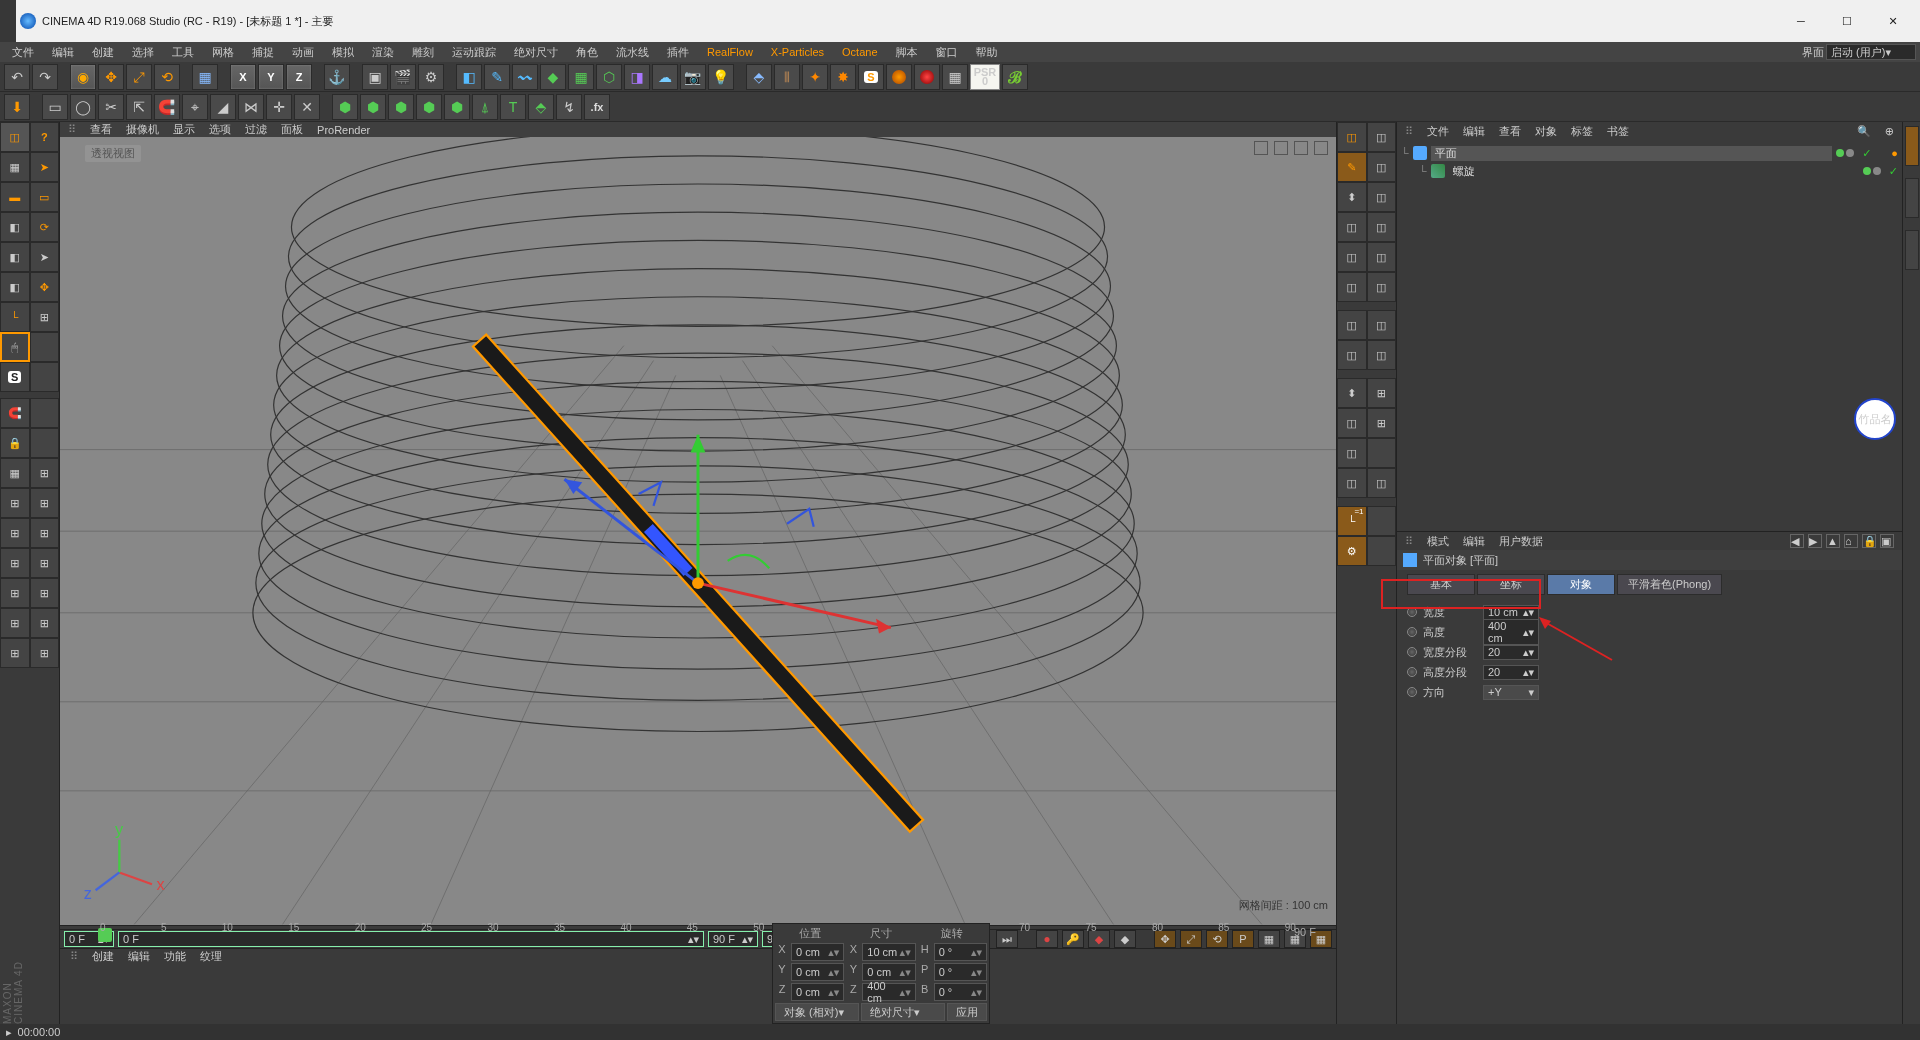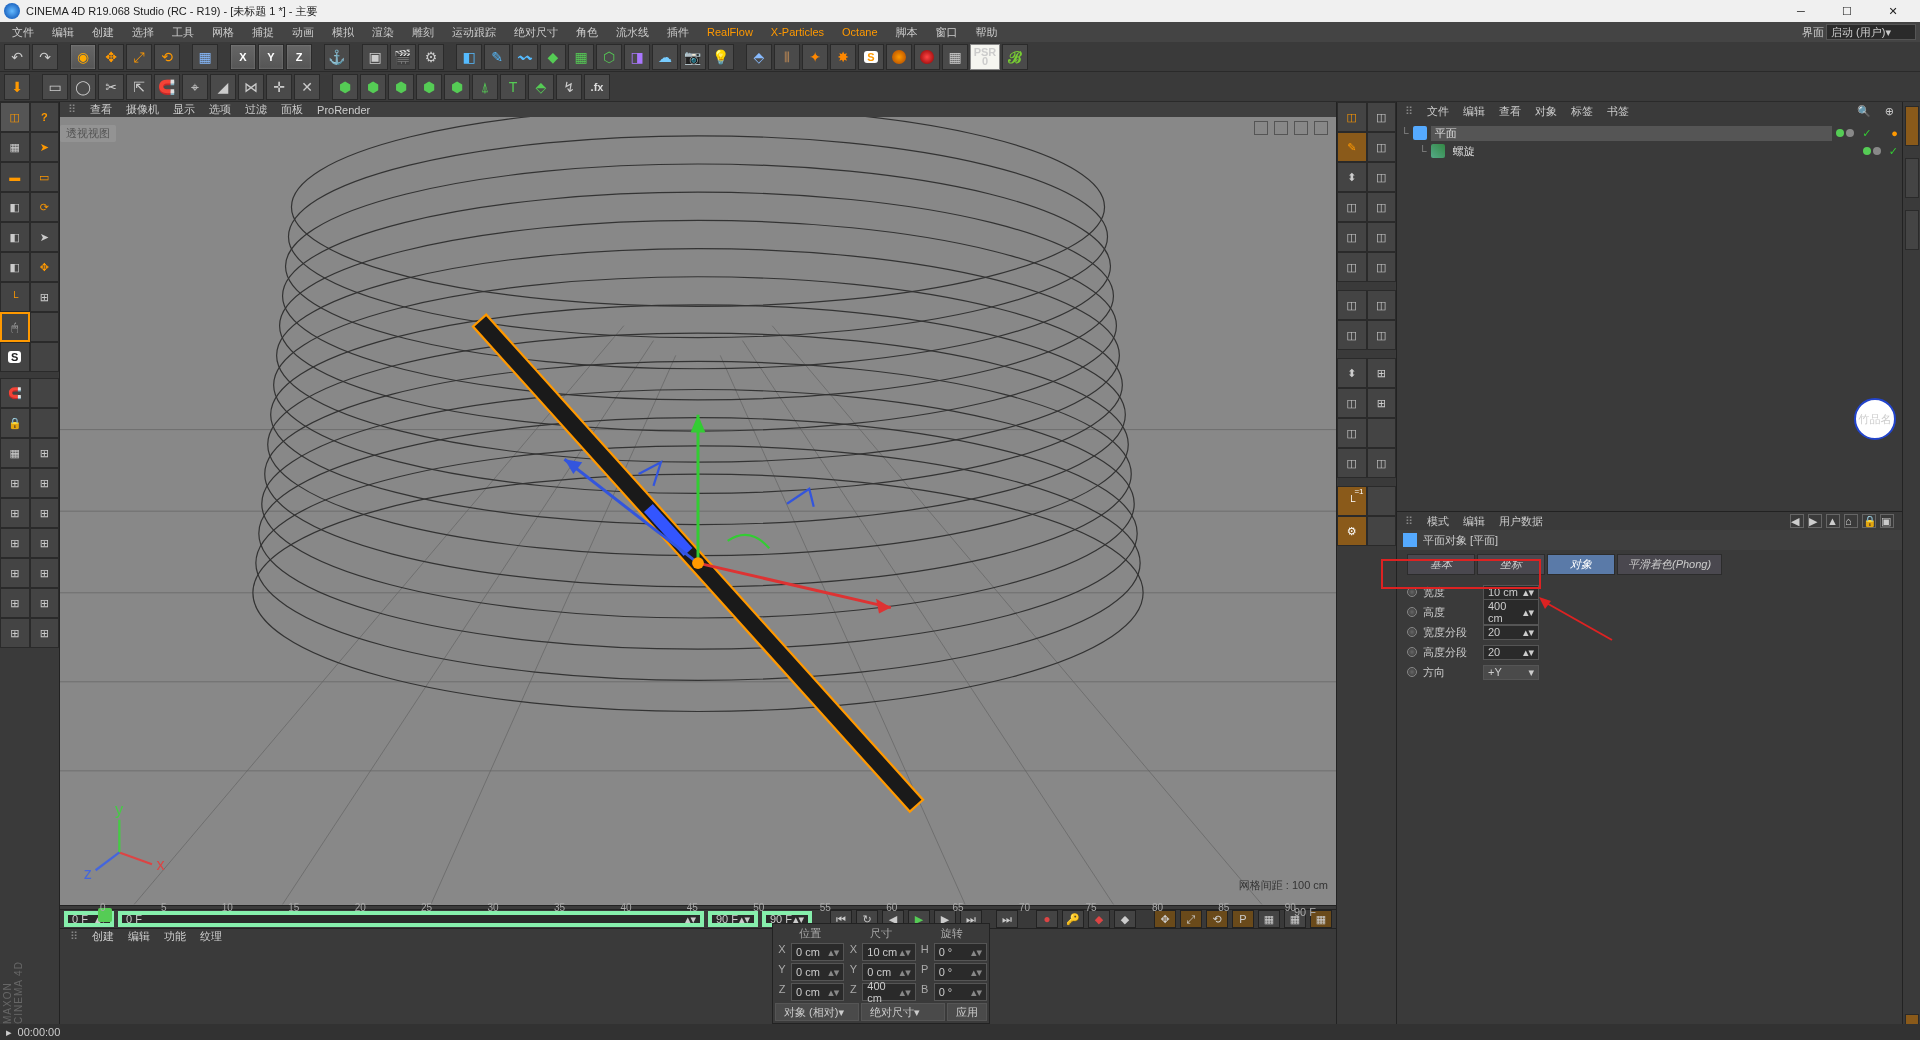--- a/index.html
+++ b/index.html
@@ -1,18 +1,18 @@
 <!DOCTYPE html>
 <html><head>
 <meta charset="utf-8">
 <style>
 * { margin:0; padding:0; box-sizing:border-box; font-family:"Microsoft YaHei",sans-serif; font-size:11px; color:#ccc; user-select:none; }
 body { width:1920px; height:1040px; background:#373737; overflow:hidden; position:relative; }
 
-.title-bar { height:22px; background:#f0f0f0; display:flex; align-items:center; padding:0 4px; color:#222; }
+.title-bar { height:42px; background:#f0f0f0; display:flex; align-items:center; padding:0 4px; color:#222;margin-left:16px; }
 .title-bar .logo { width:16px; height:16px; background:radial-gradient(circle,#6bf,#04a); border-radius:50%; margin-right:6px; }
 .title-bar .title { flex:1; color:#222; }
 .title-bar .winbtn { width:46px; height:24px; display:flex; align-items:center; justify-content:center; color:#222; }
 
 .menu-bar { height:20px; background:#444; display:flex; align-items:center; padding:0 4px; gap:2px; }
 .menu-bar .mi { padding:0 8px; color:#ccc; }
 .menu-bar .mi.orange { color:#f90; }
 .menu-bar .spacer { flex:1; }
 .menu-bar .layout-sel { background:#2a2a2a; border:1px solid #555; padding:0 4px; height:16px; display:flex; align-items:center; min-width:90px; }
 
@@ -25,33 +25,33 @@
 
 
 .main { display:flex; height:calc(100% - 24px - 20px - 30px - 30px); }
 .left-tools { width:60px; background:#3a3a3a; display:flex; flex-direction:column; border-right:1px solid #222; }
 .left-tools .row { display:flex; height:30px; }
 .left-tools .cell { width:30px; height:30px; border:1px solid #2a2a2a; display:flex; align-items:center; justify-content:center; background:#444; }
 .left-tools .cell.sel { outline:2px solid #f90; outline-offset:-2px; }
 .center { flex:1; display:flex; flex-direction:column; }
 .vp-tabs { height:18px; background:#3f3f3f; display:flex; align-items:center; gap:14px; padding:0 8px; color:#aaa; }
 .vp-wrap { flex:1; position:relative; background:#888; }
-.vp-name { position:absolute; left:0; top:8px; color:#555; background:rgba(170,170,170,.35); padding:1px 6px; border-radius:2px; }
+.vp-name { position:absolute; left:25px; top:8px; color:#555; background:rgba(170,170,170,.35); padding:1px 6px; border-radius:2px; }
 .vp-grid { position:absolute; right:8px; bottom:12px; color:#333; }
 .vp-icons { position:absolute; right:8px; top:4px; display:flex; gap:6px; }
 .vp-icons div { width:14px; height:14px; border:1px solid #555; }
 
 .tl { height:18px; background:#3a3a3a; position:relative; border-top:1px solid #222; }
 .tl-marks { position:absolute; left:40px; right:40px; top:0; bottom:0; display:flex; justify-content:space-between; align-items:center; }
 .tl-marks span { color:#aaa; font-size:10px; }
 .tl-play { position:absolute; left:38px; top:2px; width:14px; height:14px; background:#5c5; border-radius:2px; }
 .tl-end { position:absolute; right:20px; top:0; color:#aaa; }
 
 .transport { height:22px; background:#393939; display:flex; align-items:center; padding:0 4px; gap:4px; border-top:1px solid #222; }
-.ff { background:#2a2a2a; border:4px solid #86efac; height:16px; padding:0 4px; display:flex; align-items:center; min-width:50px; justify-content:space-between; }
+.ff { background:#2a2a2a; border:1px solid #86efac; height:16px; padding:0 4px; display:flex; align-items:center; min-width:50px; justify-content:space-between; }
 .tbtn { width:22px; height:18px; background:#444; border:1px solid #222; display:flex; align-items:center; justify-content:center; }
 .tbtn.play { color:#5c5; }
 .tbtn.red { color:#d44; }
 .tbtn.org { background:#6a4a1a; }
 
 .lower-menu { height:18px; background:#3a3a3a; display:flex; align-items:center; gap:14px; padding:0 10px; border-top:1px solid #222; }
 
 .coords { width:220px; background:#3a3a3a; border:1px solid #222; padding:2px; position:absolute; right:994px; bottom:16px; }
 .coords .hd { display:flex; }
 .coords .hd div { flex:1; text-align:center; color:#aaa; }
@@ -73,21 +73,21 @@
 .tree-name.sel { background:#555; }
 .tree-dots { display:flex; gap:2px; }
 .dot { width:8px; height:8px; border-radius:50%; }
 .dot.g { background:#5c5; }
 .attr-panel { flex:1; display:flex; flex-direction:column; }
 .attr-menu { height:18px; display:flex; align-items:center; gap:14px; padding:0 8px; }
 .attr-menu .icons { margin-left:auto; display:flex; gap:4px; }
 .attr-menu .icons div { width:14px; height:14px; border:1px solid #666; }
 .attr-title { height:20px; background:#3f3f3f; display:flex; align-items:center; padding:0 6px; gap:6px; }
 .attr-title .ico { width:14px; height:14px; background:#5af; }
-.tabs { display:flex; gap:2px; padding:4px 10px;font-style:italic; }
+.tabs { display:flex; gap:2px; padding:4px 10px; }
 .tab { flex:0 0 auto; min-width:68px; padding:2px 10px; text-align:center; background:#4a484f; border:1px solid #2c2c2c; }
 .tab.act { background:#5a7aa8; color:#fff; }
 .sect-hdr { padding:2px 10px; color:#aaa; border-bottom:1px solid #2a2a2a; }
 .props { padding:4px 10px; display:flex; flex-direction:column; gap:2px; position:relative; }
 .prow { display:flex; align-items:center; height:18px; gap:6px; }
 .prow .plab { width:54px; color:#ccc; }
 .prow .pdot { width:10px; height:10px; border:1px solid #888; border-radius:50%; background:radial-gradient(#666,#333); }
 .prow .pfld { width:56px; background:#2a2a2a; border:1px solid #555; padding:0 4px; display:flex; align-items:center; justify-content:space-between; }
 .prow .dd { width:56px; background:#4a4a4a; border:1px solid #555; padding:0 4px; display:flex; align-items:center; justify-content:space-between; }
 .hl-red { position:absolute; border:2px solid #d22; pointer-events:none; }

